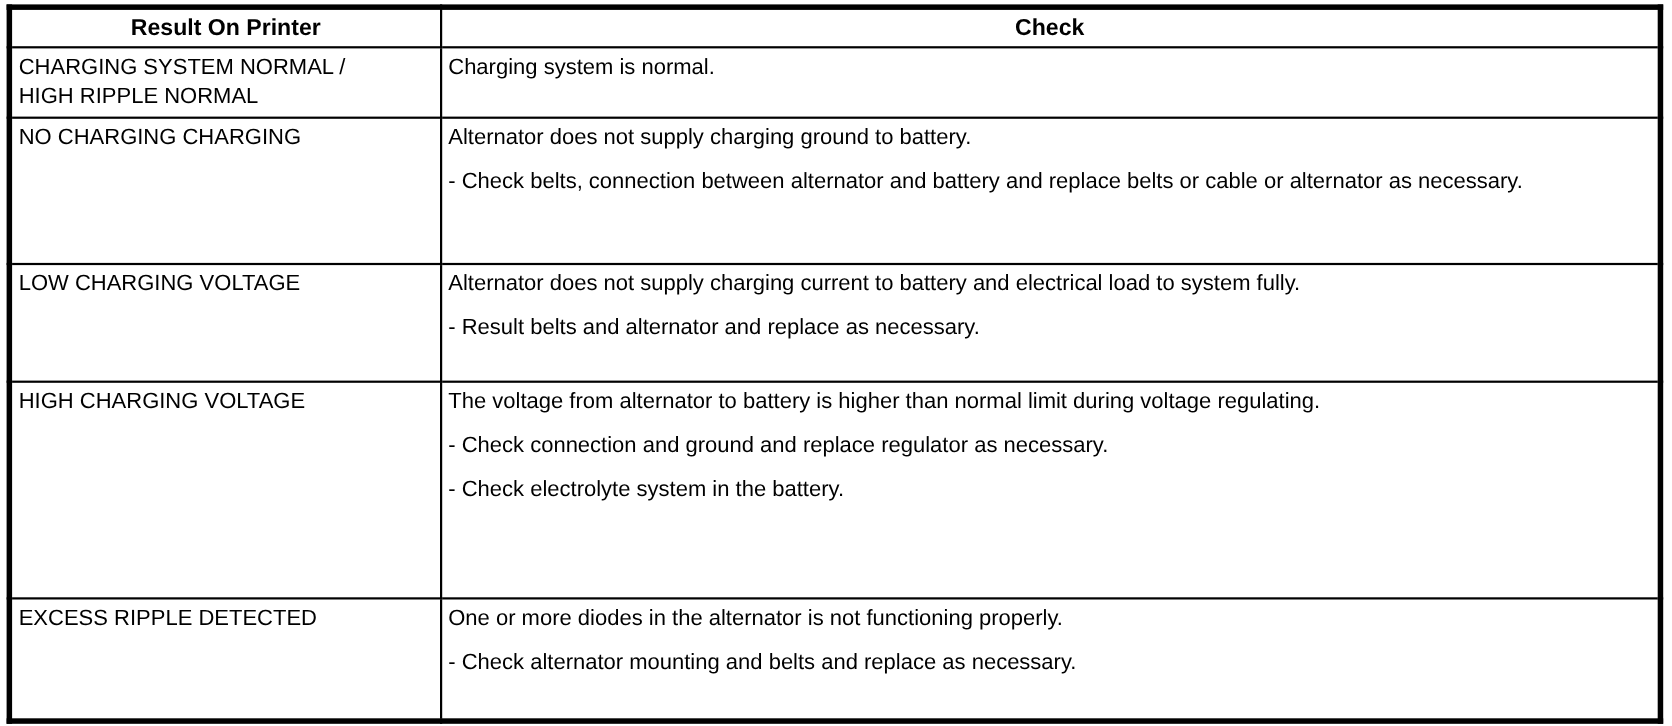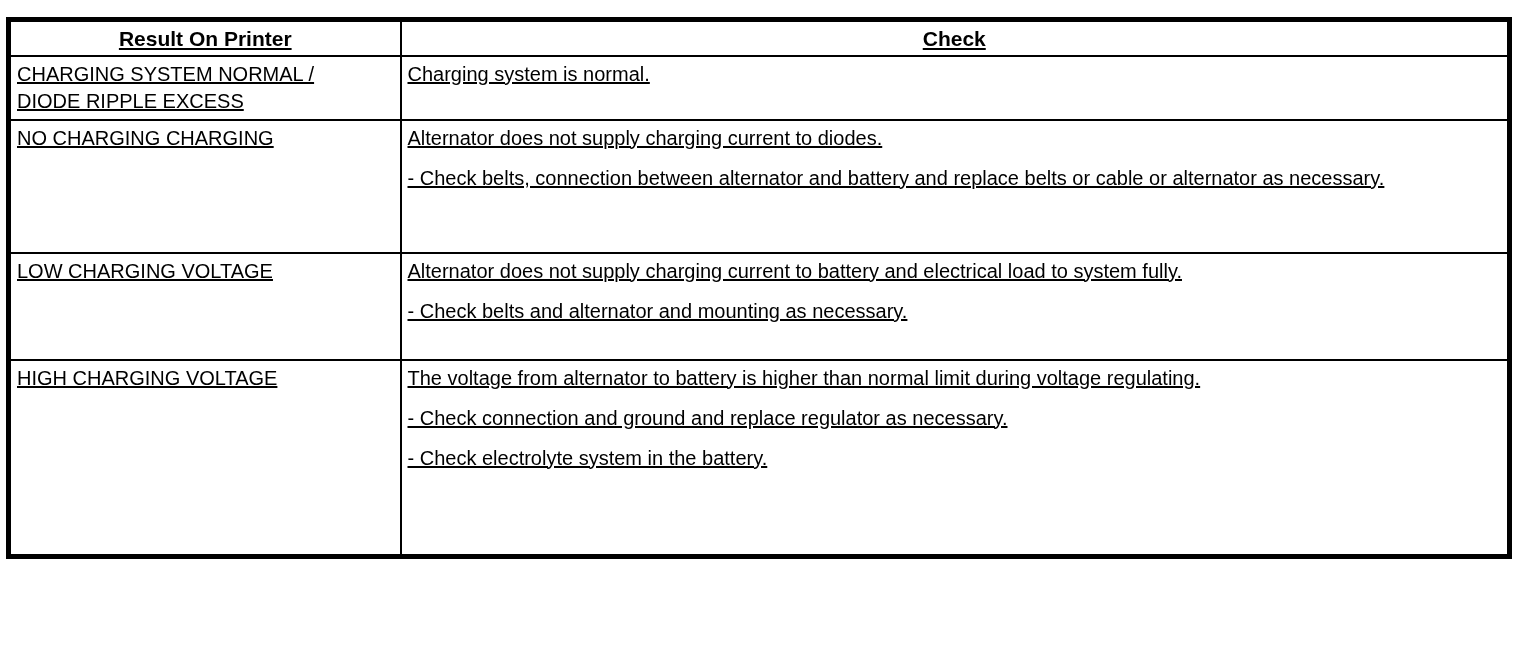--- a/index.html
+++ b/index.html
@@ -6,23 +6,22 @@
     margin: 0;
     padding: 0;
     background: #ffffff;
     color: #000000;
     font-family: "Liberation Sans", sans-serif;
   }
   .page {
     width: 1520px;
     height: 660px;
     box-sizing: border-box;
-    padding: 17px 6px;
+    padding: 4px 6px;
     background: #ffffff;
-    text-decoration: underline;
   }
   table.diag {
     width: 1506px;
     border-collapse: collapse;
     table-layout: fixed;
     border: 5px solid #000000;
     font-size: 20px;
     line-height: 27px;
   }
   table.diag th, table.diag td {
@@ -74,49 +73,58 @@
     <thead>
       <tr>
         <th>Result On Printer</th>
         <th>Check</th>
       </tr>
     </thead>
     <tbody>
       <tr class="row-0">
         <td class="result-cell">
           <div>CHARGING SYSTEM NORMAL /</div>
-          <div>DIODE RIPPLE EXCESS</div>
+          <div>HIGH RIPPLE NORMAL</div>
         </td>
         <td class="remedy-cell">
           <p>Charging system is normal.</p>
         </td>
       </tr>
       <tr class="row-1">
         <td class="result-cell">
           <div>NO CHARGING CHARGING</div>
         </td>
         <td class="remedy-cell">
-          <p>Alternator does not supply charging current to diodes.</p>
+          <p>Alternator does not supply charging ground to battery.</p>
           <p class="hang">- Check belts, connection between alternator and battery and replace belts or cable or alternator as necessary.</p>
         </td>
       </tr>
       <tr class="row-2">
         <td class="result-cell">
           <div>LOW CHARGING VOLTAGE</div>
         </td>
         <td class="remedy-cell">
           <p>Alternator does not supply charging current to battery and electrical load to system fully.</p>
-          <p class="hang">- Check belts and alternator and mounting as necessary.</p>
+          <p class="hang">- Result belts and alternator and replace as necessary.</p>
         </td>
       </tr>
       <tr class="row-3">
         <td class="result-cell">
           <div>HIGH CHARGING VOLTAGE</div>
         </td>
         <td class="remedy-cell">
           <p>The voltage from alternator to battery is higher than normal limit during voltage regulating.</p>
           <p class="hang">- Check connection and ground and replace regulator as necessary.</p>
           <p class="hang">- Check electrolyte system in the battery.</p>
         </td>
       </tr>
+      <tr class="row-4">
+        <td class="result-cell">
+          <div>EXCESS RIPPLE DETECTED</div>
+        </td>
+        <td class="remedy-cell">
+          <p>One or more diodes in the alternator is not functioning properly.</p>
+          <p class="hang">- Check alternator mounting and belts and replace as necessary.</p>
+        </td>
+      </tr>
     </tbody>
   </table>
 </div>
 
 </body></html>

